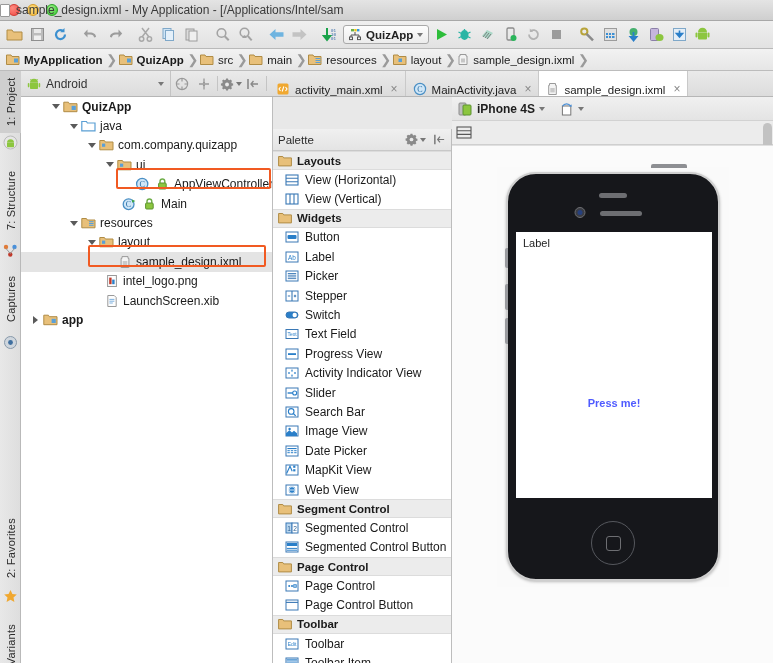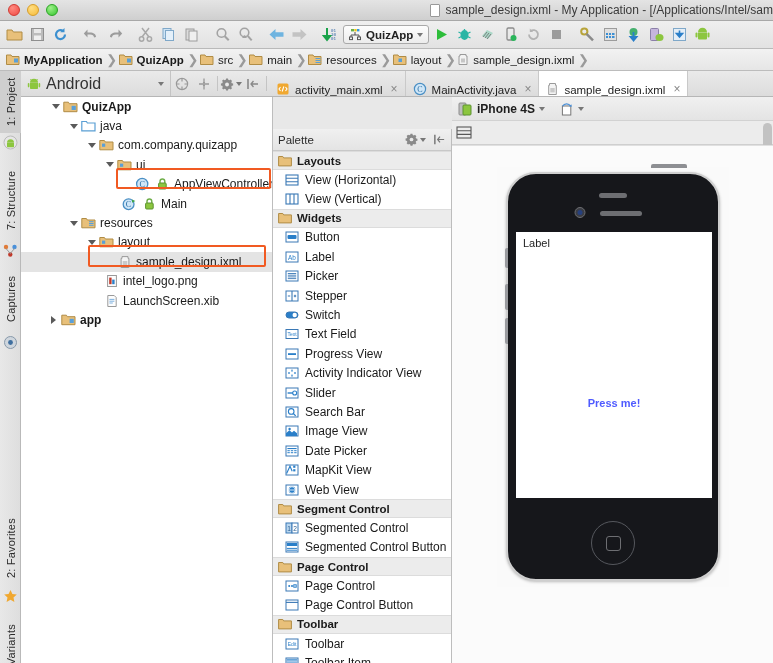--- a/index.html
+++ b/index.html
@@ -19,21 +19,21 @@
     background: linear-gradient(#e4e4e4, #cfcfcf);
     border-bottom: 1px solid #a8a8a8;
     display: flex; align-items: center;
   }
   .lights { display: flex; gap: 7px; padding-left: 8px; }
   .light { width: 12px; height: 12px; border-radius: 50%; }
   .l-red { background: radial-gradient(circle at 35% 30%, #ff8a80, #f04a43); border: 1px solid #d03a33; }
   .l-yel { background: radial-gradient(circle at 35% 30%, #ffdd80, #f5bb3a); border: 1px solid #d79d28; }
   .l-grn { background: radial-gradient(circle at 35% 30%, #9ef08a, #35c62e); border: 1px solid #2ba424; }
   .title-text {
-    position: absolute; left: 0; right: 0; text-align: right;
+    position: absolute; left: 0; right: 0; text-align: left;
     font-size: 12px; color: #3a3a3a; white-space: nowrap; overflow: hidden;
   }
   .title-doc-icon {
     display: inline-block; width: 10px; height: 13px; background: #fff;
     border: 1px solid #999; vertical-align: -3px; margin-right: 6px;
     border-radius: 1px;
   }
 
   
   .toolbar {
@@ -91,21 +91,21 @@
   
   .tabstrip {
     position: absolute; top: 71px; left: 21px; width: 752px; height: 26px;
     background: linear-gradient(#eaeaea, #dcdcdc);
     border-bottom: 1px solid #b6b6b6;
     display: flex; align-items: stretch;
   }
   .proj-combo {
     width: 150px; border-right: 1px solid #c4c4c4;
     display: flex; align-items: center; gap: 5px; padding: 0 6px;
-    font-size: 16px; color: #333;
+    font-size: 12px; color: #333;
   }
   .proj-combo .cname { flex: 1; }
   .ts-icon { width: 22px; display: flex; align-items: center; justify-content: center; }
   .ts-sep { width: 1px; background: #c4c4c4; margin: 5px 2px; }
   .etab {
     display: flex; align-items: flex-end; gap: 5px;
     padding: 0 7px; font-size: 11.5px; color: #222;
     border-right: 1px solid #c9c9c9; position: relative;
   }
   .etab.active { background: #ffffff; }
@@ -721,21 +721,21 @@
         <svg width="14" height="14" viewBox="0 0 14 14">
             <path d="M2.8 1.5h6.4l2 2v9H2.8z" fill="#fdfdfd" stroke="#9a9a9a"></path>
             <g stroke="#6fa8dc" stroke-width=".9">
               <path d="M4.4 5.4h5M4.4 7.2h5M4.4 9h3.4"></path>
             </g>
           </svg>
       </div>
       <span class="tlbl">LaunchScreen.xib</span>
     </div>
 
-    <div class="trow" style="padding-left:26px">
+    <div class="trow" style="padding-left:8px">
       <div class="tw">
           <div class="arrow-r"></div>
         </div>
       <div class="ticon">
         <svg width="15" height="14" viewBox="0 0 15 14">
             <path d="M0.8 2.2h4.6l1 1.5H14v8H0.8z" fill="#e8c07a" stroke="#b08c45"></path>
             <rect x="8.6" y="5.8" width="4.2" height="4.2" fill="#5aa0d8"></rect>
           </svg>
       </div>
       <span class="tlbl bold">app</span>

